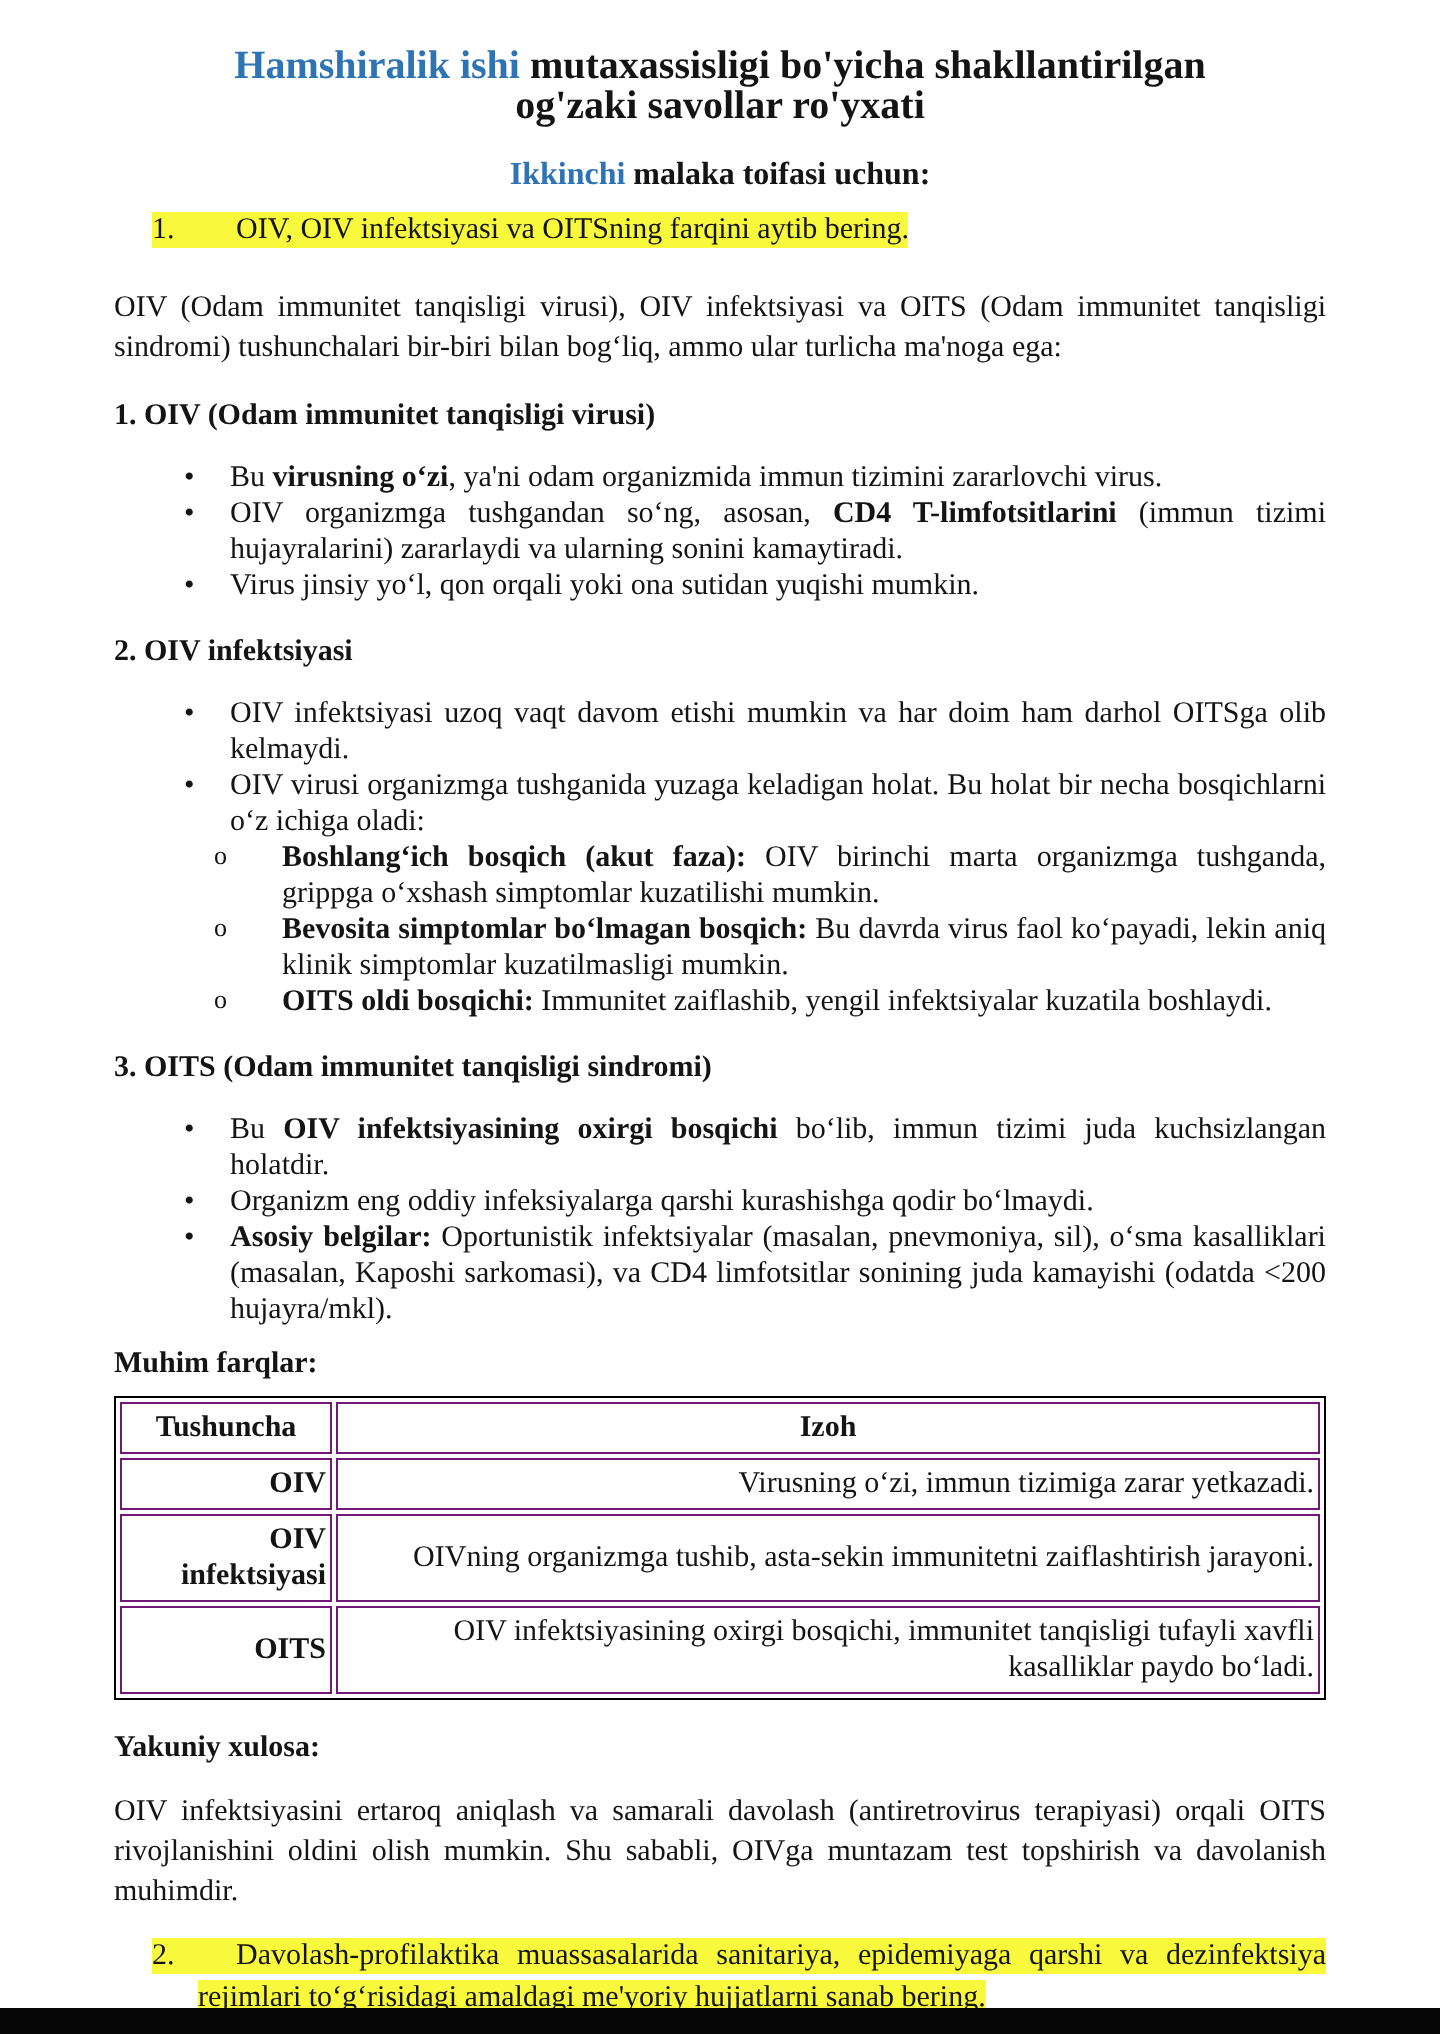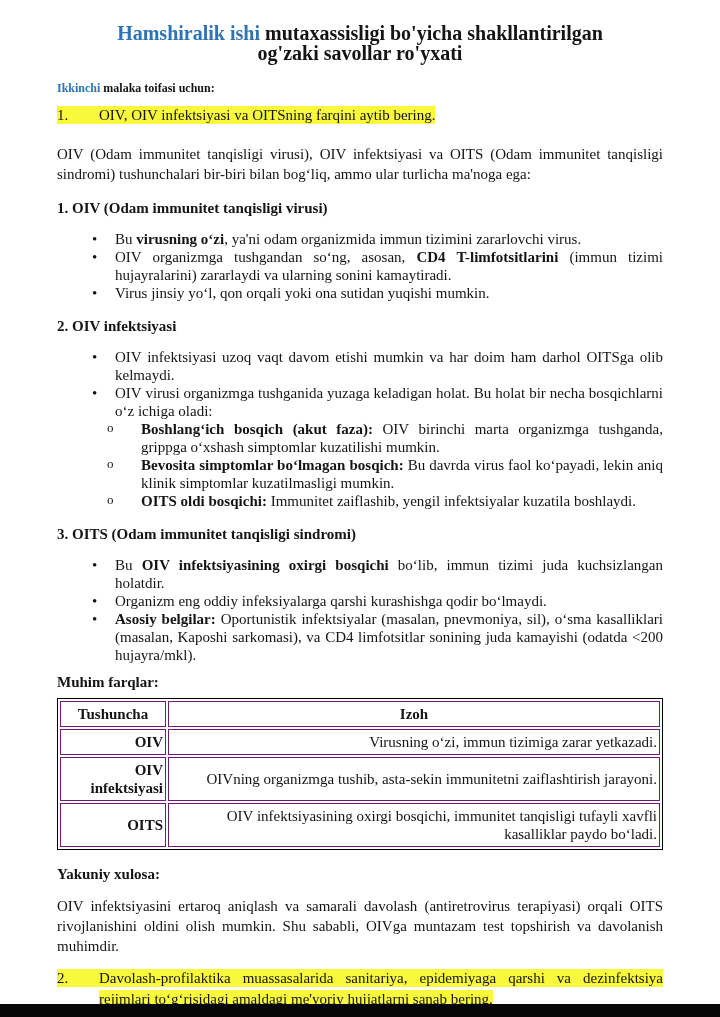--- a/index.html
+++ b/index.html
@@ -3,25 +3,25 @@
 <meta charset="utf-8">
 <style>
   html,body{margin:0;padding:0;}
   body{
     width:720px;height:1017px;position:relative;background:#ffffff;
     font-family:"Liberation Serif","DejaVu Serif",serif;
     font-size:15px;color:#141414;overflow:hidden;
   }
   .page{padding:23px 57px 0 57px;width:606px;}
   .doc-title{text-align:center;font-weight:bold;font-size:20px;line-height:20px;}
-  .subtitle{font-weight:bold;font-size:12px;line-height:20px;margin-top:15px;}
+  .subtitle{text-align:center;font-weight:bold;font-size:16px;line-height:20px;margin-top:15px;}
   .blue{color:#2E74B5;}
   .b{font-weight:bold;}
   .question{margin:7px 0 0 0;padding-left:42px;text-indent:-42px;line-height:21px;text-align:justify;}
-  .question mark{background:#F8F83C;color:inherit;padding:1px 0;}
+  .question mark{background:#F8F83C;color:inherit;padding:1px 0;margin-left:19px;}
   .qnum{display:inline-block;width:42px;text-indent:0;}
   .para{margin:18px 0 0 0;line-height:20px;text-align:justify;}
   .heading{margin:14px 0 0 0;font-weight:bold;font-size:15px;line-height:20px;}
   .heading.tight{margin-top:8px;}
   .ul1{margin:12px 0 0 0;padding:0 0 0 58px;list-style:none;}
   .ul1 > li{position:relative;line-height:18px;text-align:justify;}
   .ul1 > li::before{content:"\2022";position:absolute;left:-23px;top:0;}
   .ul2{margin:0;padding:0 0 0 26px;list-style:none;}
   .ul2 > li{position:relative;line-height:18px;text-align:justify;}
   .ul2 > li::before{content:"o";position:absolute;left:-34px;top:-1px;font-size:13px;}

